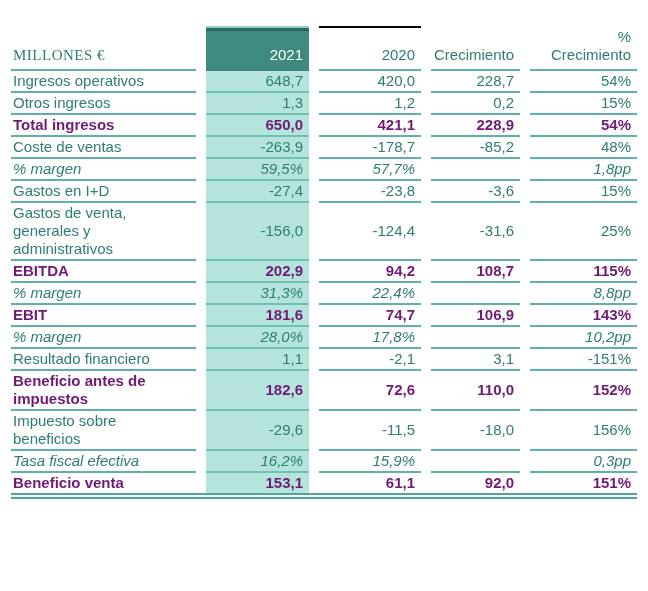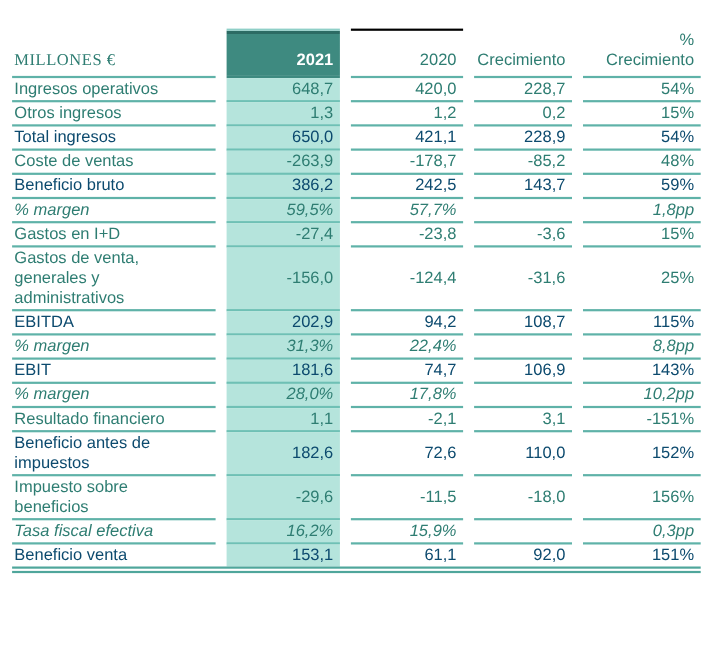--- a/index.html
+++ b/index.html
@@ -50,21 +50,21 @@
   th.th-label {
     text-align: left;
     padding-left: 2px;
     letter-spacing: 0.5px;
     font-family: Liberation Serif, serif;
   }
   th.th-2021 {
     background: linear-gradient(to bottom, #2C6B64 0px, #2C6B64 3px, #3E8A80 3px);
     border-top: 2px solid #8FCFC7;
     color: #ffffff;
-    font-weight: 700;
+    font-weight: 400;
     border-bottom: 2px solid #3E8A80;
     text-align: right;
   }
   th.th-2020 {
     border-top: 2px solid #000000;
   }
   th.th-gpct {
     white-space: pre-line;
   }
 
@@ -80,22 +80,22 @@
   td.col-label {
     text-align: left;
     padding-left: 2px;
     padding-right: 24px;
   }
   td.col-2021 {
     background: #B5E4DC;
     border-bottom-color: #6FC0B5;
   }
   tr.row-bold td {
-    font-weight: 400;
-    color: #0c4a6e;
+    font-weight: 700;
+    color: #701a75;
   }
   tr.row-italic td {
     font-style: italic;
   }
   tbody tr:last-child td {
     border-bottom: none;
   }
 
   .double-rule {
     width: 626px;
@@ -150,27 +150,20 @@
           <td class="col-num">228,9</td>
           <td class="col-num">54%</td>
         </tr>
         <tr class="row-regular">
           <td class="col-label">Coste de ventas</td>
           <td class="col-num col-2021">-263,9</td>
           <td class="col-num">-178,7</td>
           <td class="col-num">-85,2</td>
           <td class="col-num">48%</td>
         </tr>
-        <tr class="row-bold">
-          <td class="col-label">Beneficio bruto</td>
-          <td class="col-num col-2021">386,2</td>
-          <td class="col-num">242,5</td>
-          <td class="col-num">143,7</td>
-          <td class="col-num">59%</td>
-        </tr>
         <tr class="row-italic">
           <td class="col-label">% margen</td>
           <td class="col-num col-2021">59,5%</td>
           <td class="col-num">57,7%</td>
           <td class="col-num"></td>
           <td class="col-num">1,8pp</td>
         </tr>
         <tr class="row-regular">
           <td class="col-label">Gastos en I+D</td>
           <td class="col-num col-2021">-27,4</td>

